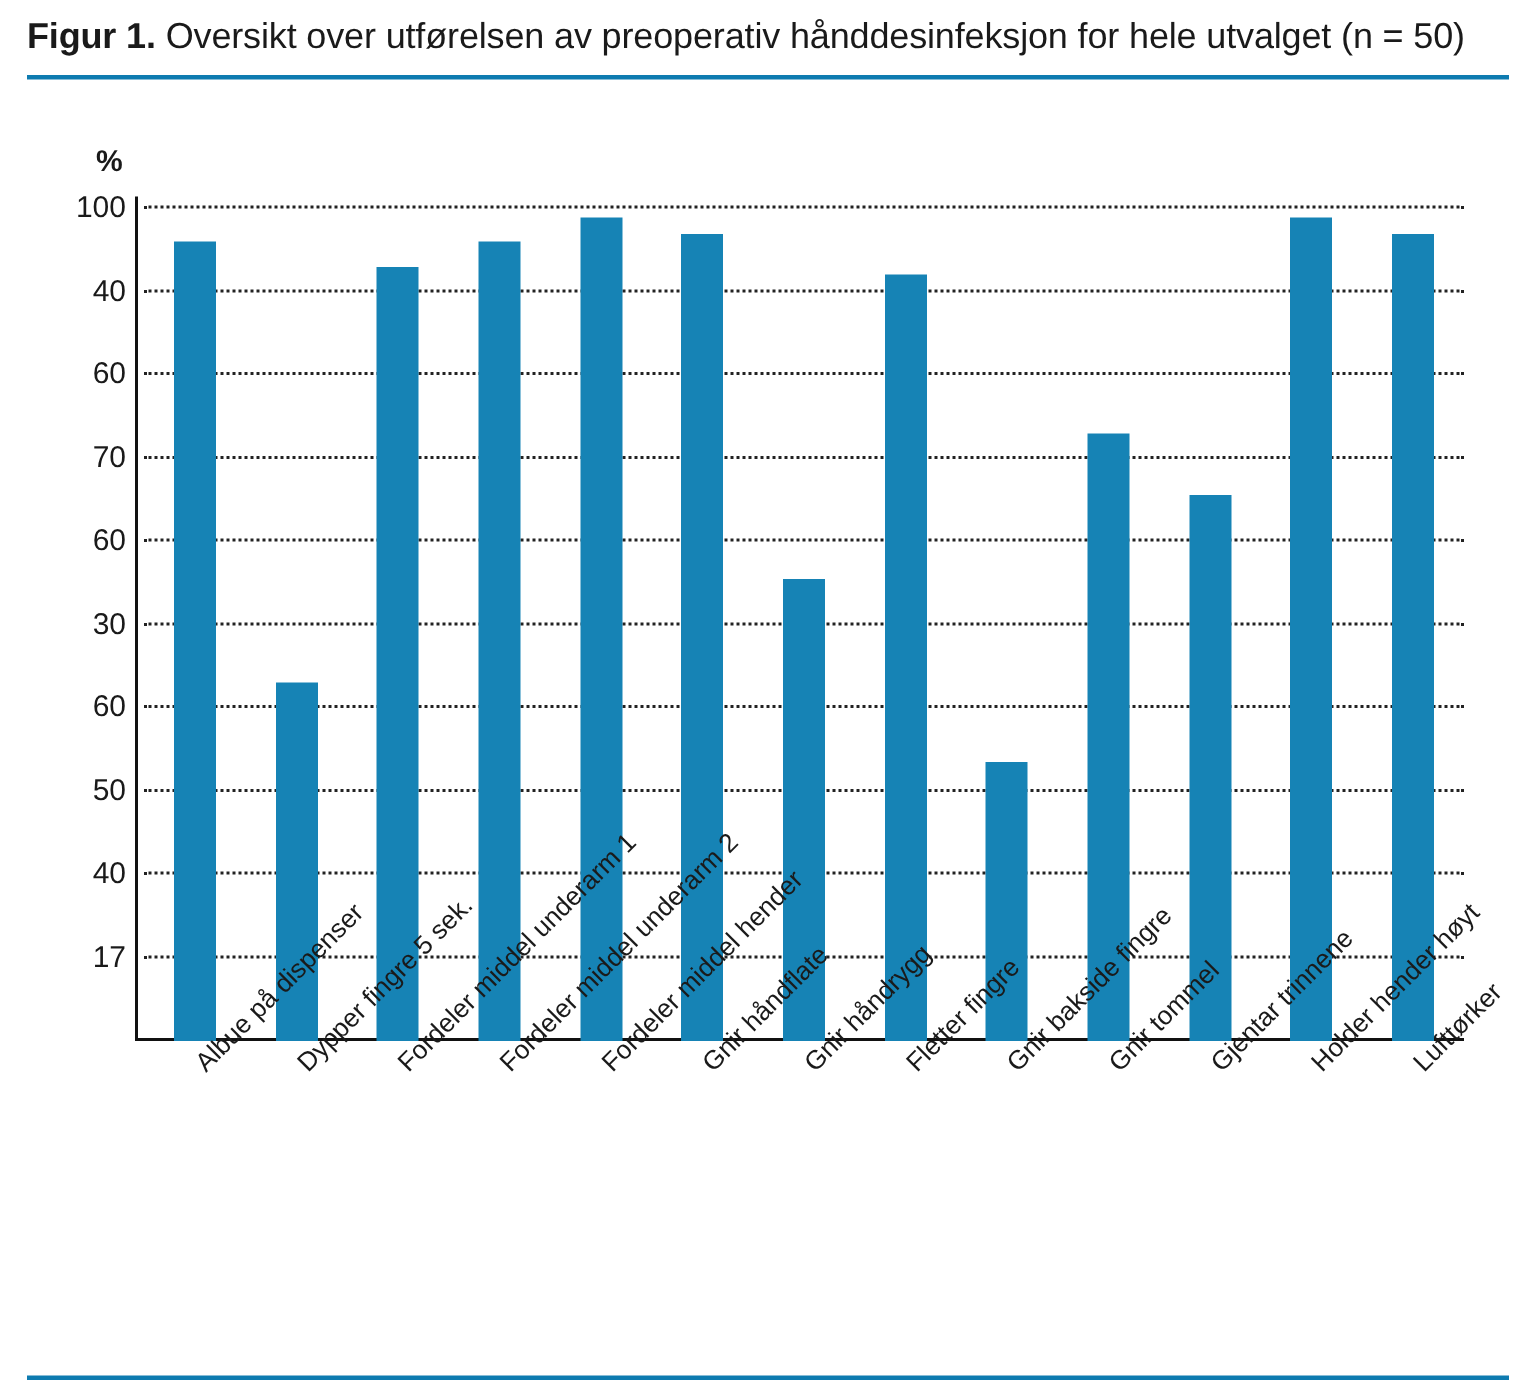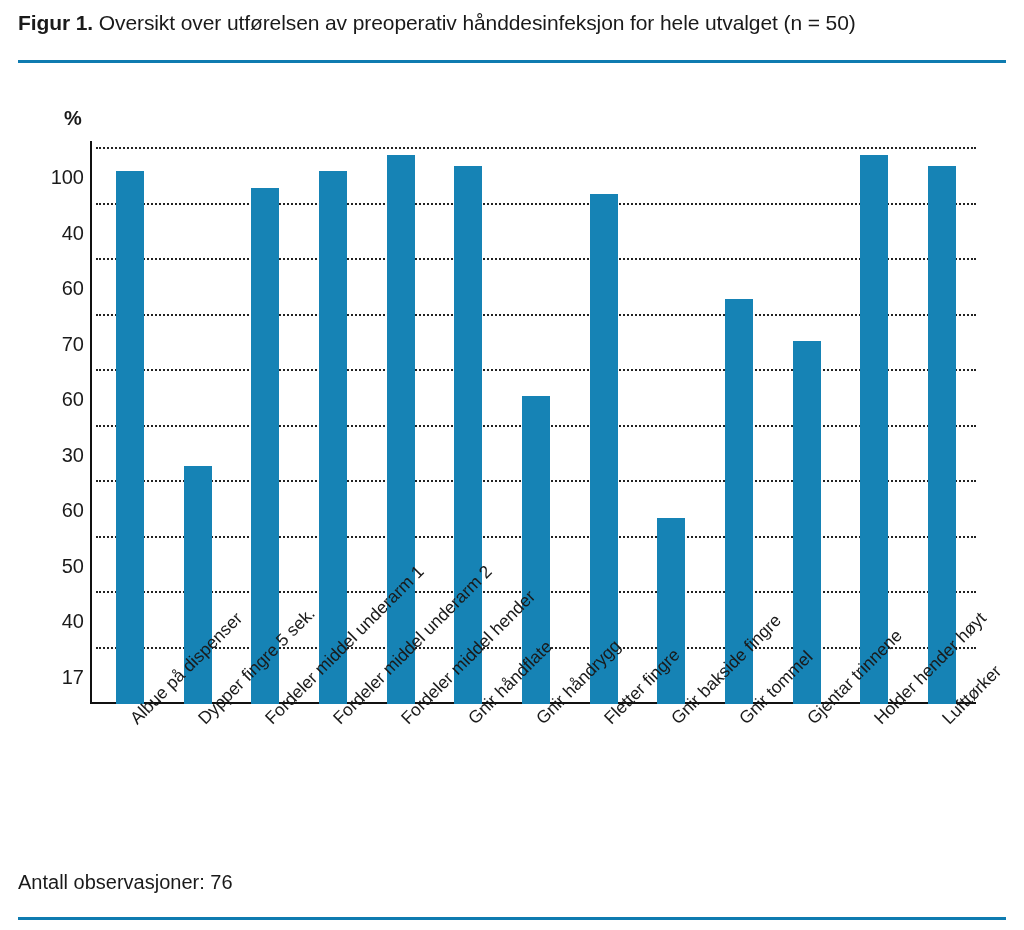--- a/index.html
+++ b/index.html
@@ -18,24 +18,24 @@
 
   .figure-wrap {
     position: relative;
     width: 1024px;
     height: 930px;
     padding: 0 18px;
   }
 
   
   .caption {
-    font-size: 21px;
+    font-size: 24px;
     line-height: 1.25;
     padding-top: 10px;
-    padding-bottom: 24px;
+    padding-bottom: 10px;
     white-space: nowrap;
     letter-spacing: -0.1px;
   }
   .caption .caption-label {
     font-weight: bold;
   }
   .caption .caption-text {
     font-weight: normal;
   }
 
@@ -78,21 +78,20 @@
     border-top: 2px dotted #222222;
   }
 
   .ytick-label {
     position: absolute;
     right: 100%;
     transform: translateY(-50%);
     margin-right: 12px;
     font-size: 20px;
     white-space: nowrap;
-    margin-top: 28px;
   }
 
   .axis-x {
     position: absolute;
     left: -6px;
     bottom: 0;
     width: calc(100% + 6px);
     height: 2px;
     background: #111111;
   }
@@ -300,16 +299,15 @@
         <div class="xlabel-slot">
           <div class="xlabel"><span>Holder hender høyt</span></div>
         </div>
         <div class="xlabel-slot">
           <div class="xlabel"><span>Lufttørker</span></div>
         </div>
       </div>
 
   </div>
 
-  <div class="footnote">Antall observasjoner: 76</div>
   <div class="rule-bottom"></div>
 
 </div>
 
 </body></html>

